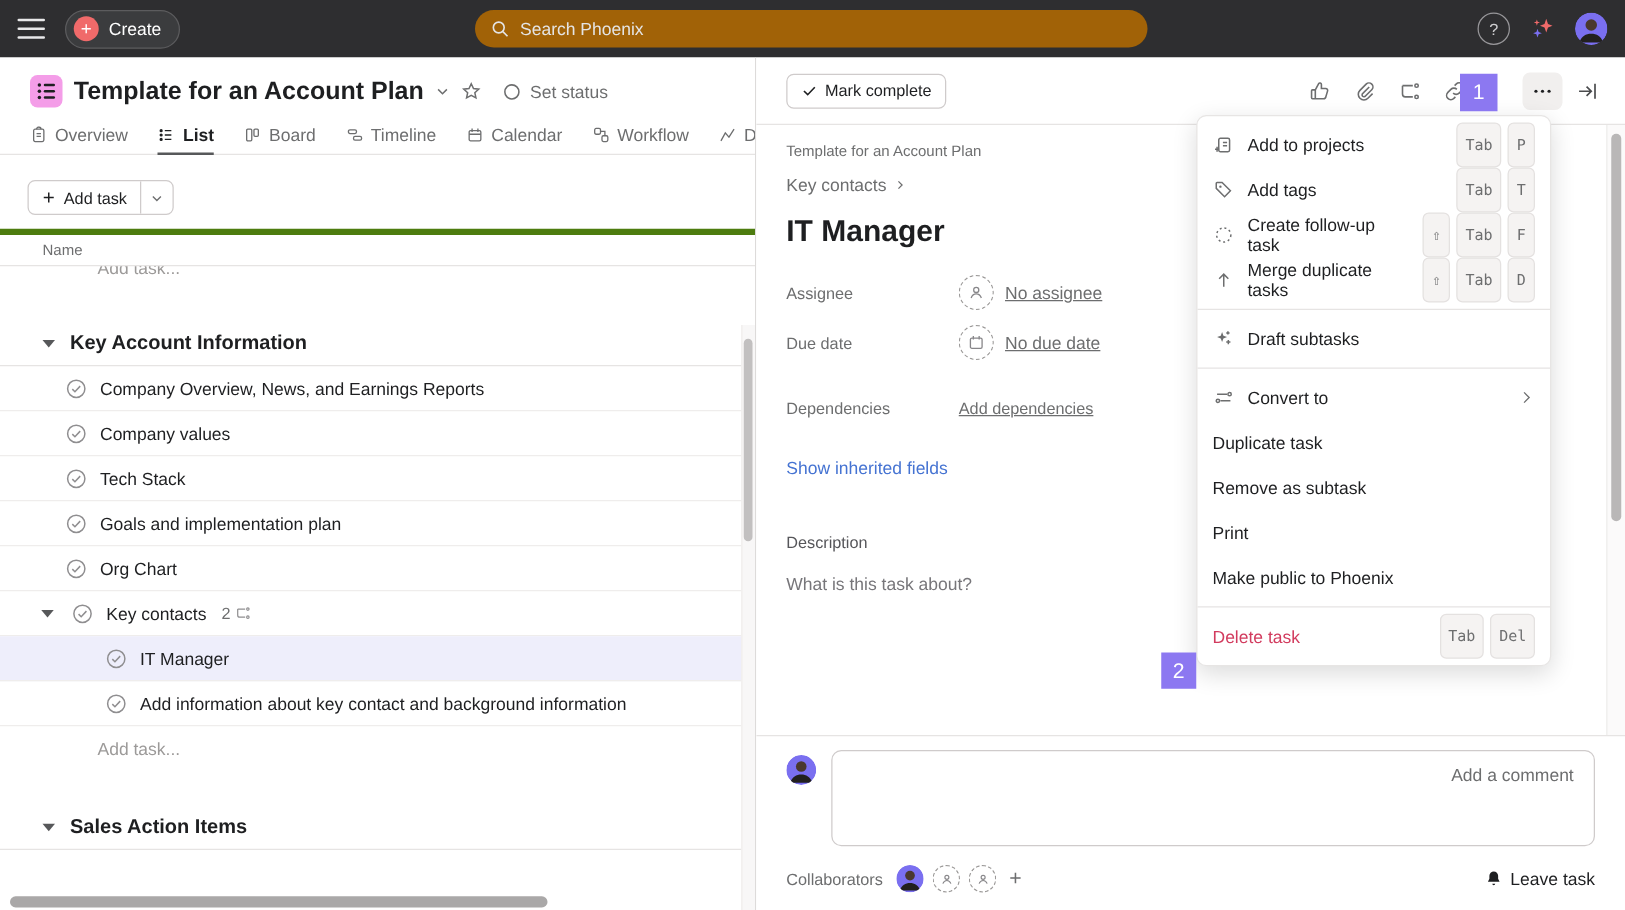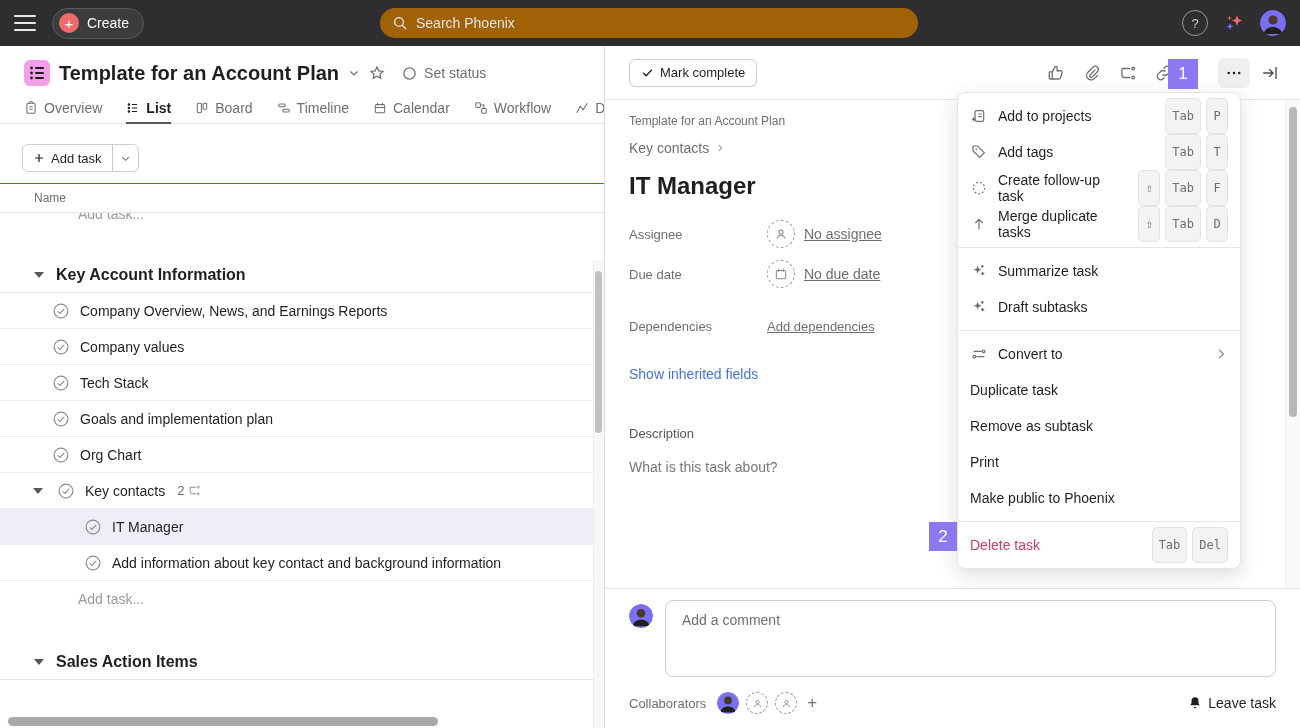--- a/index.html
+++ b/index.html
@@ -31,21 +31,21 @@
   .tabs { display:flex; gap:24px; padding-left:24px; border-bottom:1px solid #e6e4e3; height:32px; align-items:stretch; white-space:nowrap; }
   .tab { display:flex; gap:6px; align-items:center; color:#6d6e6f; font-size:14px; position:relative; cursor:pointer; }
   .tab.active { color:#1e1f21; font-weight:700; }
   .tab.active::after { content:""; position:absolute; left:0; right:0; bottom:-1px; height:2px; background:#57585a; }
   .tab svg { flex:none; }
 
   .addtask-btn { margin:20px 0 0 22px; display:inline-flex; border:1px solid #cfcbcb; border-radius:6px; height:28px; overflow:hidden; font-size:13px; color:#1e1f21; cursor:pointer; }
   .addtask-main { display:flex; align-items:center; gap:6px; padding:0 10px; }
   .addtask-caret { width:26px; display:flex; align-items:center; justify-content:center; border-left:1px solid #cfcbcb; color:#6d6e6f; }
 
-  .list-header { margin-top:11px; height:30px; border-top:1px solid #4d7c0f; border-bottom:1px solid #e6e4e3; display:flex; align-items:center; padding-left:34px; color:#6d6e6f; font-size:12px; }
+  .list-header { margin-top:11px; height:30px; border-top:5px solid #4d7c0f; border-bottom:1px solid #e6e4e3; display:flex; align-items:center; padding-left:34px; color:#6d6e6f; font-size:12px; }
 
   
   .rows { position:relative; overflow:hidden; height:467px; }
   .row { display:flex; align-items:center; height:36px; border-bottom:1px solid #efedec; padding-left:52px; font-size:14px; gap:10px; cursor:pointer; position:relative; }
   .row .check { color:#8f8e90; display:flex; flex:none; }
   .row.sub { padding-left:84px; }
   .row.selected { background:var(--selected-row,#eeeefb); }
   .row.addtask { border-bottom:none; padding-left:78px; color:#9c9a99; }
   .row.addtask.clipped { height:17px; align-items:flex-start; margin-top:0; overflow:hidden; }
   .row.addtask.clipped .lbl { margin-top:-7px; }
@@ -77,21 +77,21 @@
   .dashed-circle { width:28px; height:28px; border-radius:50%; border:1px dashed #9c9a99; display:flex; align-items:center; justify-content:center; color:#88878a; flex:none; }
   .field-sm { font-size:13px; }
   .inherited { color:var(--link-blue,#4573d2); font-size:14px; margin:14px 0 44px; cursor:pointer; display:inline-block; }
   .desc-label { font-size:13px; color:#56565a; margin-bottom:18px; }
   .desc-placeholder { font-size:14px; color:#77767a; cursor:text; }
 
   .rscroll-track { position:absolute; right:0; top:54px; height:488px; width:15px; background:#fbfafa; border-left:1px solid #ededec; }
   .rscroll-thumb { position:absolute; right:3px; top:7px; width:8px; height:310px; background:#b9b7b7; border-radius:4px; cursor:pointer; }
 
   .comment-section { border-top:1px solid #e6e4e3; padding:11px 24px 0; height:140px; flex:none; display:flex; flex-direction:column; }
-  .comment-row { display:flex; gap:12px; align-items:flex-start; }
+  .comment-row { display:flex; gap:12px; align-items:flex-start;text-align:right; }
   .comment-avatar { width:24px; height:24px; border-radius:50%; overflow:hidden; margin-top:4px; flex:none; }
   .comment-box { flex:1; border:1px solid #cfcbcb; border-radius:8px; height:77px; padding:11px 16px; font-size:14px; color:#6d6e6f; background:#fff; cursor:text; }
   .collab-row { display:flex; align-items:center; gap:7px; margin-top:15px; font-size:13px; color:#6d6e6f; }
   .collab-label { margin-right:4px; }
   .mini-avatar { width:22px; height:22px; border-radius:50%; overflow:hidden; cursor:pointer; flex:none; }
   .dash-mini { width:22px; height:22px; border-radius:50%; border:1px dashed #9c9a99; display:flex; align-items:center; justify-content:center; color:#88878a; cursor:pointer; flex:none; }
   .plus-collab { color:#6d6e6f; font-size:17px; margin-left:3px; cursor:pointer; }
   .leave-task { margin-left:auto; display:flex; align-items:center; gap:6px; color:#1e1f21; font-size:14px; cursor:pointer; }
 
   
@@ -578,29 +578,20 @@
       </span>
     </div>
     <div class="menu-divider"></div>
     <div class="menu-item">
       <span class="menu-ic">
         <svg width="16" height="16" viewBox="0 0 24 24" fill="none" stroke="currentColor" stroke-width="1.8">
           <path d="M10 4l1.6 4.4L16 10l-4.4 1.6L10 16l-1.6-4.4L4 10l4.4-1.6z" fill="currentColor" stroke="none"></path>
           <path d="M17.5 13.5v5M15 16h5M17 3v4M15 5h4"></path>
         </svg>
       </span>
-      <span>Summarize task</span>
-    </div>
-    <div class="menu-item">
-      <span class="menu-ic">
-        <svg width="16" height="16" viewBox="0 0 24 24" fill="none" stroke="currentColor" stroke-width="1.8">
-          <path d="M10 4l1.6 4.4L16 10l-4.4 1.6L10 16l-1.6-4.4L4 10l4.4-1.6z" fill="currentColor" stroke="none"></path>
-          <path d="M17.5 13.5v5M15 16h5M17 3v4M15 5h4"></path>
-        </svg>
-      </span>
       <span>Draft subtasks</span>
     </div>
     <div class="menu-divider"></div>
     <div class="menu-item">
       <span class="menu-ic">
         <svg width="16" height="16" viewBox="0 0 24 24" fill="none" stroke="currentColor" stroke-width="1.8">
           <path d="M4 8h12M8 16h12"></path>
           <circle cx="19" cy="8" r="2"></circle>
           <circle cx="5" cy="16" r="2"></circle>
         </svg>

